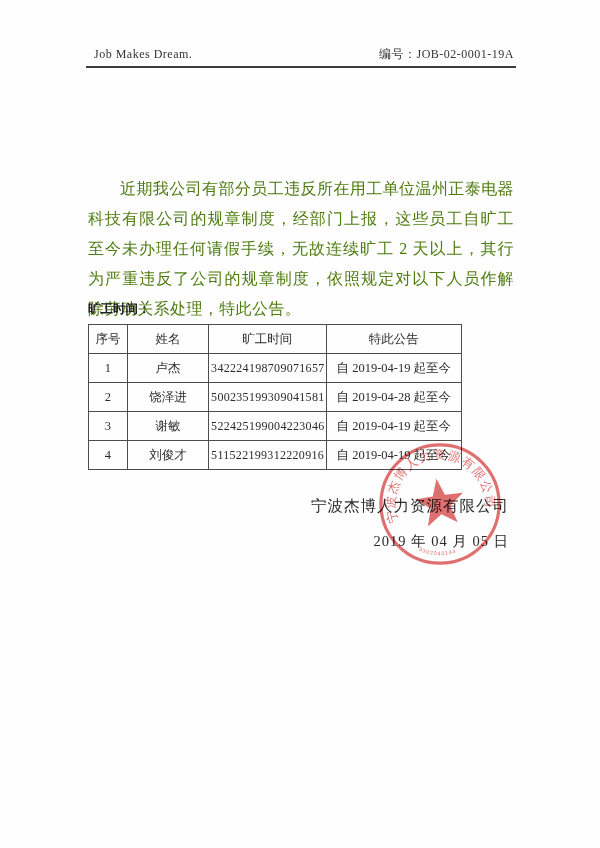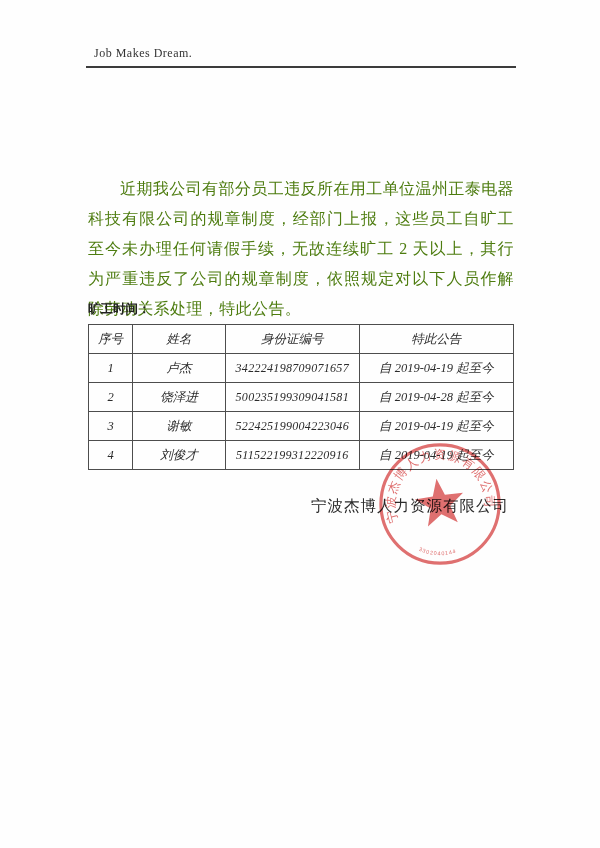--- a/index.html
+++ b/index.html
@@ -42,23 +42,23 @@
   }
 
   .list-label{
     position:absolute;left:88px;top:301px;
     font-family:"Liberation Sans","DejaVu Sans",sans-serif;
     font-size:12.5px;font-weight:700;color:#222;
   }
 
   
   .roster{
-    position:absolute;left:88px;top:324px;width:426px;
+    position:absolute;left:88px;top:324px;width:374px;
     border-collapse:collapse;table-layout:fixed;
-    font-size:12.5px;color:#2b2b2b;font-style:italic;
+    font-size:12.5px;color:#2b2b2b;
   }
   .roster th,.roster td{
     border:1.2px solid #4d4d4d;
     height:28px;padding:0 2px;
     text-align:center;vertical-align:middle;
     font-weight:400;overflow:hidden;white-space:nowrap;
   }
   .col-index{width:10.4%;}
   .col-name{width:21.8%;}
   .col-id{width:31.5%;}
@@ -82,40 +82,41 @@
   .stamp-ink{fill:var(--stamp-color,#d95050);}
   .stamp-text{fill:var(--stamp-color,#d95050);font-family:"Liberation Sans","DejaVu Sans",sans-serif;}
 </style>
 </head>
 <body>
 
 <div class="paper">
 
   <div class="doc-header">
     <span class="slogan">Job Makes Dream.</span>
+    <span><span>编号：</span><span>JOB-02-0001-19A</span></span>
   </div>
   <div class="header-rule"></div>
 
 
   <p class="doc-body">近期我公司有部分员工违反所在用工单位温州正泰电器科技有限公司的规章制度，经部门上报，这些员工自旷工至今未办理任何请假手续，无故连续旷工 2 天以上，其行为严重违反了公司的规章制度，依照规定对以下人员作解除劳动关系处理，特此公告。</p>
 
   <div class="list-label">旷工时间：</div>
 
   <table class="roster">
     <colgroup>
       <col class="col-index">
         <col class="col-name">
         <col class="col-id">
         <col class="col-period">
     </colgroup>
     <thead>
       <tr>
         <th>序号</th>
         <th>姓名</th>
-        <th>身份证编号</th>
+        <th>旷工时间</th>
         <th>特此公告</th>
       </tr>
     </thead>
     <tbody>
       <tr>
         <td>1</td>
         <td>卢杰</td>
         <td class="id-cell">342224198709071657</td>
         <td>自 2019-04-19 起至今</td>
       </tr>
@@ -135,20 +136,21 @@
         <td>4</td>
         <td>刘俊才</td>
         <td class="id-cell">511522199312220916</td>
         <td>自 2019-04-19 起至今</td>
       </tr>
     </tbody>
   </table>
 
   <div class="signature">
     <div class="company">宁波杰博人力资源有限公司</div>
+    <div class="date">2019 年 04 月 05 日</div>
   </div>
 
   <div class="stamp">
     <svg viewBox="0 0 128 128" width="126" height="126">
       <defs>
         <path id="arcTop" d="M 20.8,79.7 A 46,46 0 1 1 107.2,79.7" fill="none"></path>
         <path id="arcBot" d="M 34.2,106.6 A 52,52 0 0 0 93.8,106.6" fill="none"></path>
       </defs>
       <circle class="stamp-ring" cx="64" cy="64" r="60" stroke-width="3.2"></circle>
       <g transform="rotate(-8 64 64)">

